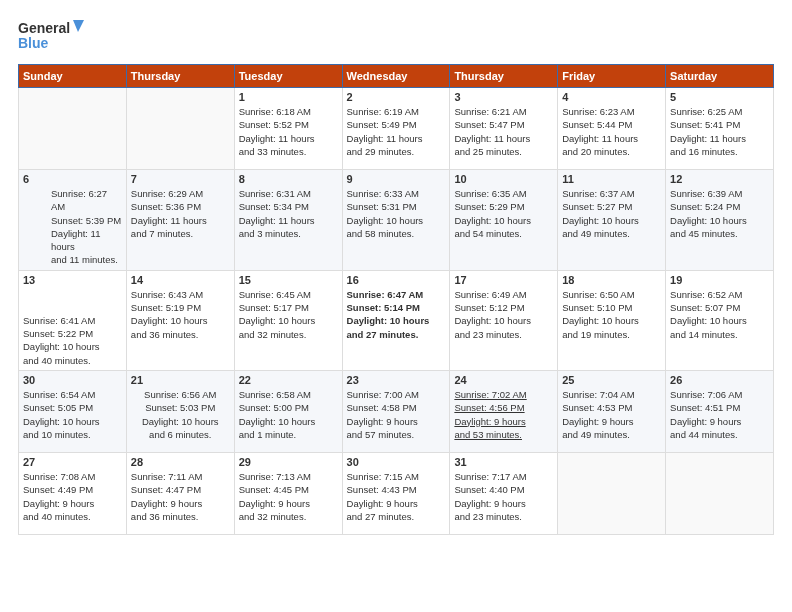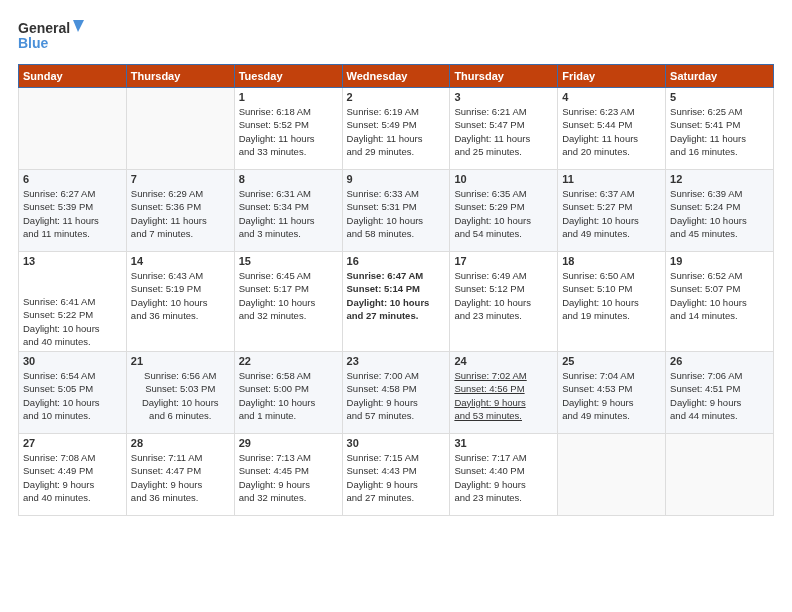--- a/index.html
+++ b/index.html
@@ -149,21 +149,21 @@
             <span class="day-num">5</span>
             <div class="day-info" style="white-space: pre-line;">Sunrise: 6:25 AM
 Sunset: 5:41 PM
 Daylight: 11 hours
 and 16 minutes.</div>
           </td>
         </tr>
         <tr>
           <td>
             <span class="day-num">6</span>
-            <div class="day-info" style="white-space: pre-line;">Sunrise: 6:27 AM
+            <div class="day-info" style="white-space: pre-line; margin-left: 28px;">Sunrise: 6:27 AM
 Sunset: 5:39 PM
 Daylight: 11 hours
 and 11 minutes.</div>
           </td>
           <td>
             <span class="day-num">7</span>
             <div class="day-info" style="white-space: pre-line;">Sunrise: 6:29 AM
 Sunset: 5:36 PM
 Daylight: 11 hours
 and 7 minutes.</div>

